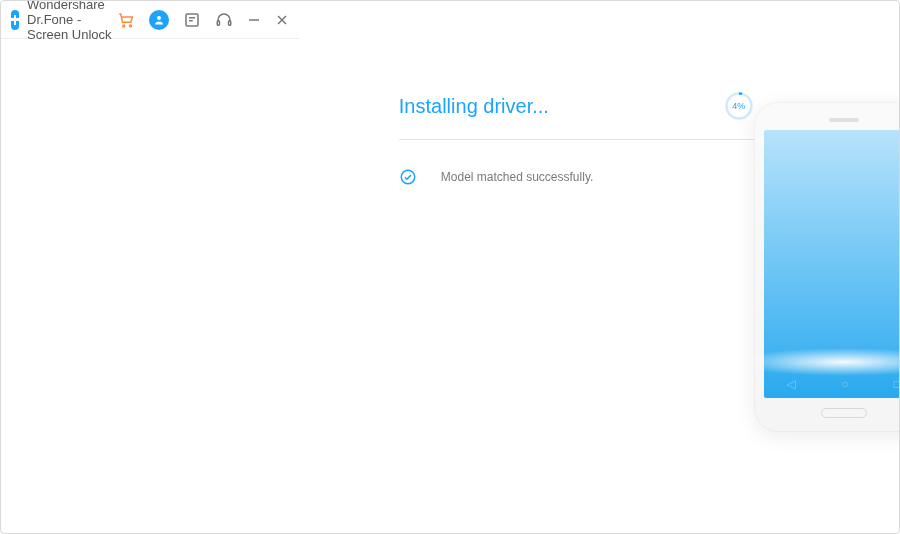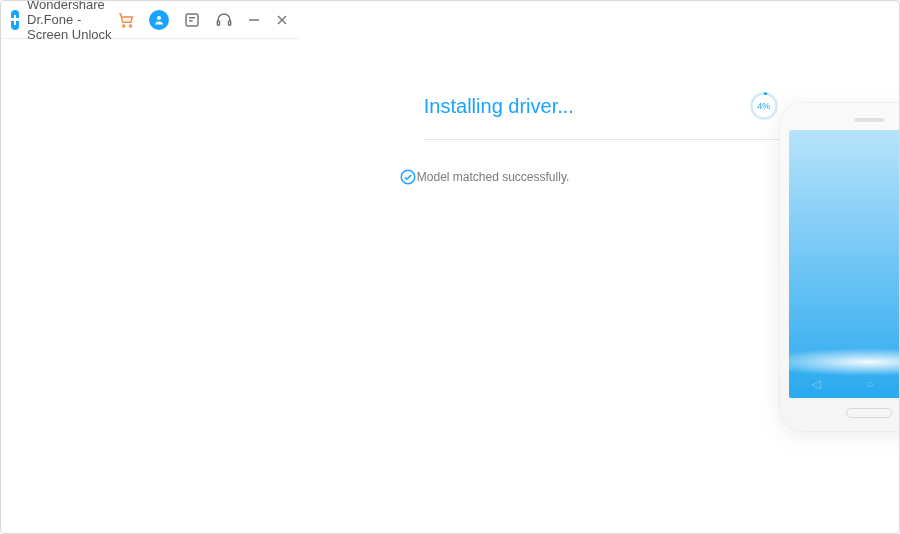--- a/index.html
+++ b/index.html
@@ -19,26 +19,26 @@
   .logo::after  { width: 2.5px; height: 10px; }
   .title-text { font-size: 13px; color: #555; }
   .titlebar .right { margin-left: auto; display: flex; align-items: center; gap: 14px; }
   .tb-icon { width: 18px; height: 18px; display: flex; align-items: center; justify-content: center; color: #666; cursor: pointer; }
   .tb-icon svg { width: 100%; height: 100%; }
   .avatar-circle { width: 20px; height: 20px; border-radius: 50%; background: #1aa3ff; display:flex; align-items:center; justify-content:center; }
   .avatar-circle svg { width: 12px; height:12px; }
   .win-btn { width: 14px; height: 14px; display:flex; align-items:center; justify-content:center; color:#777; cursor:pointer;}
   .content { flex:1; display:flex; }
   .left-pane { flex: 1.3; padding: 90px 0 0 100px; }
-  .heading-row { display:flex; align-items:center; justify-content:space-between; width: 355px; padding-bottom: 18px; border-bottom: 1px solid #e5e5e5; margin-left: 25px; }
+  .heading-row { display:flex; align-items:center; justify-content:space-between; width: 355px; padding-bottom: 18px; border-bottom: 1px solid #e5e5e5; }
   .heading { font-size: 20px; color: #1aa3ff; font-weight: 500; }
   .progress-circle { width: 30px; height:30px; position: relative; display:flex; align-items:center; justify-content:center; }
   .progress-circle svg { width:30px; height:30px; transform: rotate(-90deg);}
   .progress-label { position:absolute; font-size: 9px; color:#1aa3ff; }
-  .status-row { display:flex; align-items:center; gap:0; margin-top: 28px; }
+  .status-row { display:flex; align-items:center; gap:24px; margin-top: 28px; }
   .check-icon { width:18px; height:18px; color:#1aa3ff; }
   .status-text { font-size: 12px; color:#7a7a7a; }
   .right-pane { flex: 1; display:flex; align-items:center; justify-content:center; }
   .phone {
     width: 180px; height: 330px; border-radius: 24px; background: linear-gradient(#fafafa,#f5f5f5); 
     box-shadow: 0 4px 20px rgba(0,0,0,.08), inset 0 0 0 1px rgba(0,0,0,.04);
     display:flex; flex-direction:column; align-items:center; padding: 10px 10px 14px 10px; position: relative;
   }
   .phone-speaker { width: 30px; height: 4px; background: #e0e0e0; border-radius: 3px; margin: 6px 0 8px 0; }
   .phone-screen {

